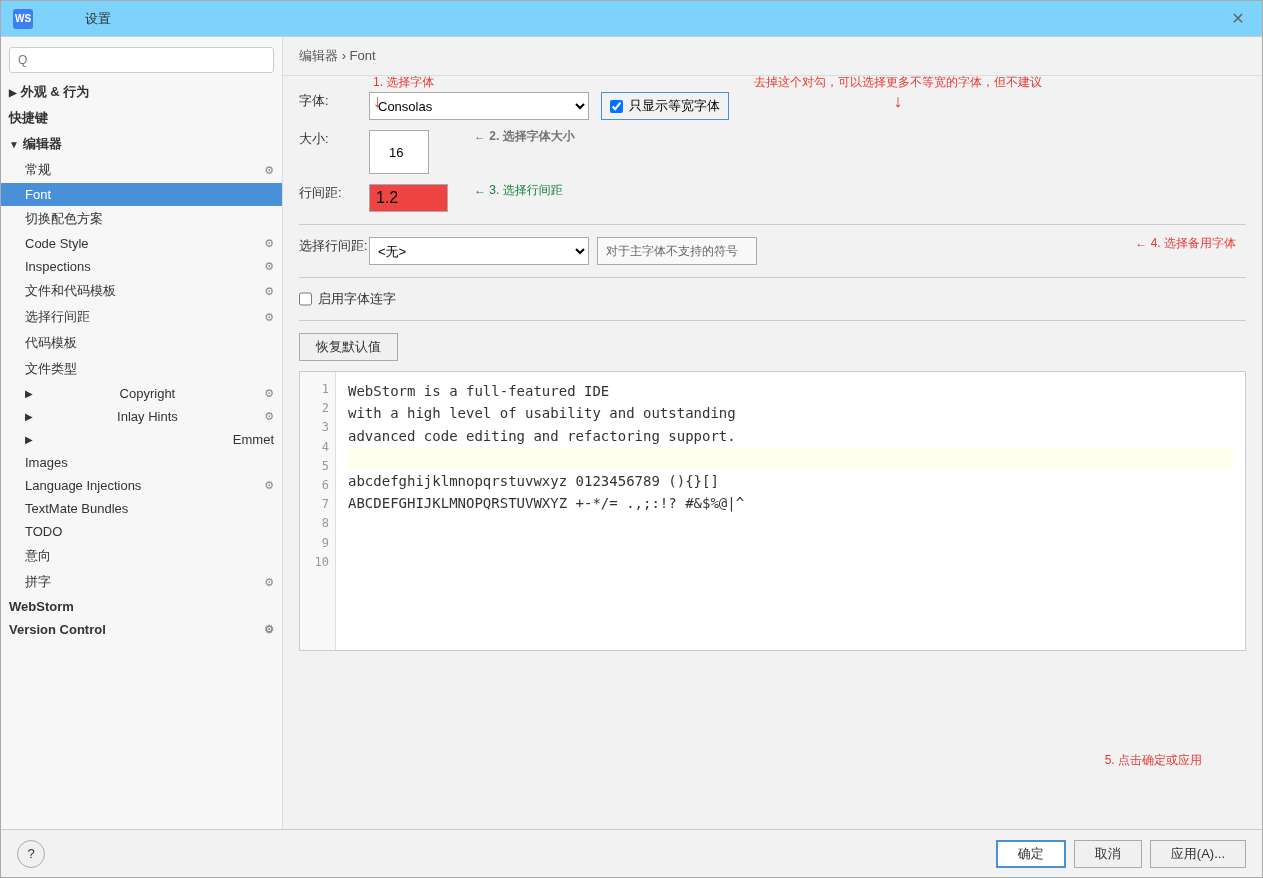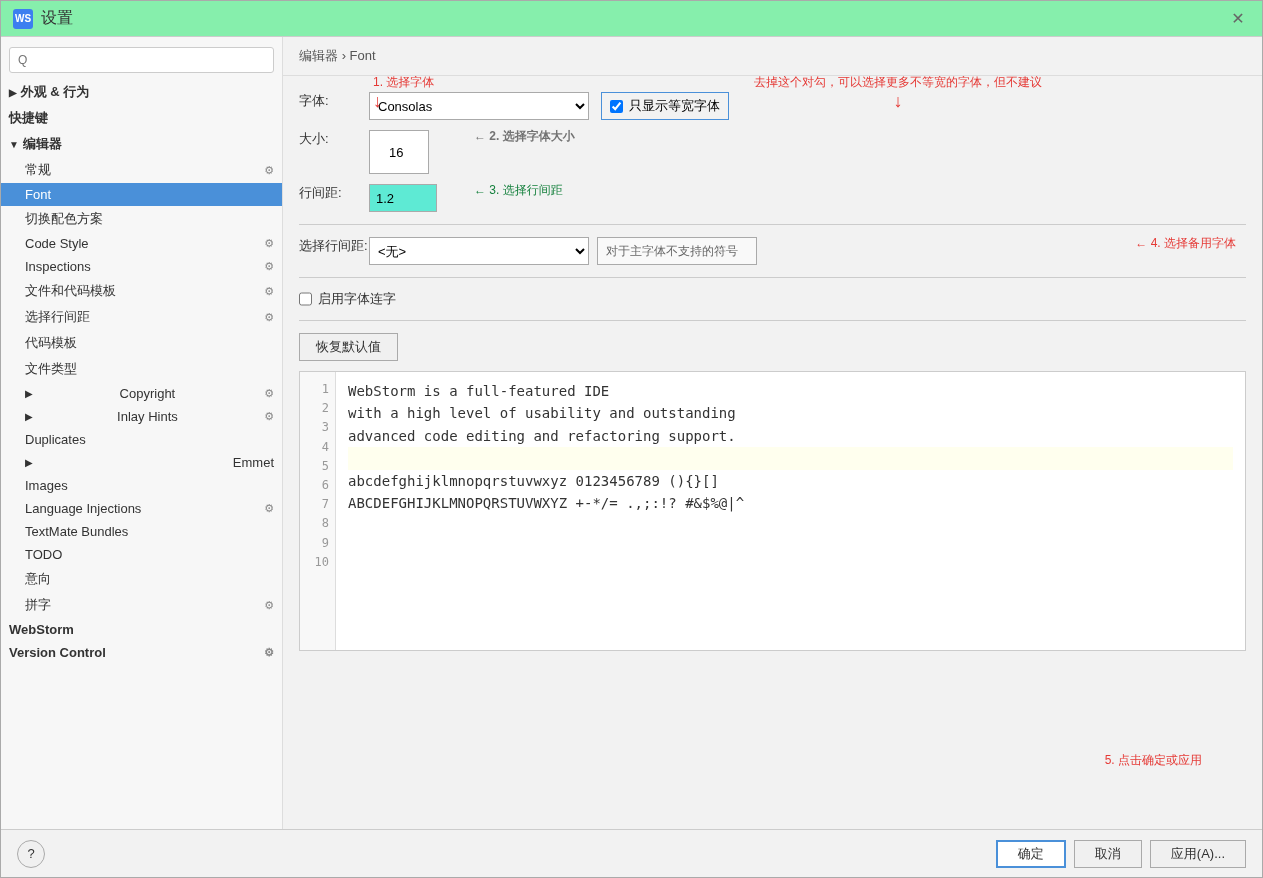--- a/index.html
+++ b/index.html
@@ -1,40 +1,40 @@
 <!DOCTYPE html>
 <html><head>
   <meta charset="utf-8">
   <style>
     * { box-sizing: border-box; margin: 0; padding: 0; }
     body { font-family: 'Microsoft YaHei', '微软雅黑', sans-serif; font-size: 13px; background: #f0f0f0; display: flex; align-items: center; justify-content: center; min-height: 100vh; }
     .dialog { width: 1263px; height: 878px; background: #f2f2f2; border: 1px solid #aaa; display: flex; flex-direction: column; box-shadow: 0 4px 20px rgba(0,0,0,0.4); position: relative; }
-    .title-bar { background: #86efac; height: 36px; display: flex; align-items: center; padding: 0 12px; border-bottom: 1px solid #ccc; flex-shrink: 0; }
+    .title-bar { background: #7dd3fc; height: 36px; display: flex; align-items: center; padding: 0 12px; border-bottom: 1px solid #ccc; flex-shrink: 0; }
     .title-bar-icon { width: 20px; height: 20px; background: #3c7ff0; border-radius: 3px; margin-right: 8px; display: flex; align-items: center; justify-content: center; color: white; font-size: 10px; font-weight: bold; flex-shrink: 0; }
-    .title-bar-text { font-size: 16px; color: #333; flex: 1; }
+    .title-bar-text { font-size: 13px; color: #333; flex: 1; margin-left: 44px; }
     .title-bar-close { width: 24px; height: 24px; display: flex; align-items: center; justify-content: center; cursor: pointer; color: #666; font-size: 16px; }
     .content { display: flex; flex: 1; overflow: hidden; }
     .sidebar { width: 282px; background: #f7f7f7; border-right: 1px solid #ddd; overflow-y: auto; flex-shrink: 0; padding: 4px 0; }
     .search-box { padding: 6px 8px; }
     .search-input { width: 100%; height: 26px; border: 1px solid #ccc; border-radius: 3px; padding: 0 8px; font-size: 12px; background: white; }
     .sidebar-item { padding: 4px 8px 4px 16px; cursor: pointer; color: #333; display: flex; align-items: center; justify-content: space-between; }
     .sidebar-item.active { background: #4a90d9; color: white; }
     .sidebar-group { font-weight: bold; padding: 4px 8px; cursor: pointer; display: flex; align-items: center; color: #333; }
     .sidebar-group .chevron { margin-right: 4px; font-size: 10px; }
     .item-icon { color: #888; font-size: 11px; margin-left: 4px; }
     .indent-1 { padding-left: 24px; }
     .main { flex: 1; display: flex; flex-direction: column; background: #f2f2f2; overflow: hidden; }
     .breadcrumb { padding: 10px 16px; font-size: 13px; color: #555; border-bottom: 1px solid #ddd; background: #f2f2f2; flex-shrink: 0; }
     .main-content { flex: 1; padding: 16px; overflow-y: auto; }
     .form-row { display: flex; margin-bottom: 10px; }
     .form-label { width: 70px; font-size: 13px; color: #333; flex-shrink: 0; }
     .form-select { height: 28px; border: 1px solid #aaa; background: white; font-size: 13px; padding: 0 4px; }
     .font-select { width: 220px; }
     .size-input { width: 60px; height: 44px; border: 1px solid #aaa; background: white; font-size: 13px; padding: 0 19px; }
-    .line-input { width: 68px; height: 28px; border: 1px solid #aaa; background: #5eead4; font-size: 13px; padding: 0 6px; }
+    .line-input { width: 79px; height: 28px; border: 1px solid #aaa; background: #ef4444; font-size: 16px; padding: 0 6px; }
     .checkbox-label { display: flex; align-items: center; gap: 6px; margin-left: 12px; font-size: 13px; color: #333; cursor: pointer; }
     .checkbox-bordered { border: 1.5px solid #4a90d9; padding: 4px 8px; display: flex; align-items: center; gap: 6px; }
     .fallback-select { width: 220px; }
     .fallback-desc { height: 28px; border: 1px solid #aaa; background: #f9f9f9; font-size: 12px; padding: 0 8px; display: flex; align-items: center; color: #666; margin-left: 8px; min-width: 160px; }
     .separator { border: none; border-top: 1px solid #ccc; margin: 12px 0; }
     .restore-btn { height: 28px; padding: 0 16px; background: #f0f0f0; border: 1px solid #aaa; font-size: 13px; cursor: pointer; color: #333; }
     .preview-area { border: 1px solid #ccc; background: white; margin-top: 8px; display: flex; flex: 1; min-height: 280px; }
     .line-numbers { width: 36px; background: #f8f8f8; border-right: 1px solid #ddd; padding: 8px 0; flex-shrink: 0; }
     .line-num { font-size: 12px; color: #999; text-align: right; padding-right: 6px; line-height: 1.6; font-family: Consolas, monospace; }
     .preview-text { flex: 1; padding: 8px 12px; font-family: Consolas, monospace; font-size: 14px; color: #333; line-height: 1.6; }
@@ -113,23 +113,20 @@
       <div class="sidebar-item indent-1" style="display:flex;align-items:center;">
         <span class="chevron" style="font-size:10px;margin-right:2px;">▶</span>
         <span>Copyright</span>
         <span class="item-icon">⚙</span>
       </div>
       <div class="sidebar-item indent-1" style="display:flex;align-items:center;">
         <span class="chevron" style="font-size:10px;margin-right:2px;">▶</span>
         <span>Inlay Hints</span>
         <span class="item-icon">⚙</span>
       </div>
-      <div class="sidebar-item indent-1">
-        <span>Duplicates</span>
-      </div>
       <div class="sidebar-item indent-1" style="display:flex;align-items:center;">
         <span class="chevron" style="font-size:10px;margin-right:2px;">▶</span>
         <span>Emmet</span>
       </div>
       <div class="sidebar-item indent-1">
         <span>Images</span>
       </div>
       <div class="sidebar-item indent-1">
         <span>Language Injections</span>
         <span class="item-icon">⚙</span>

